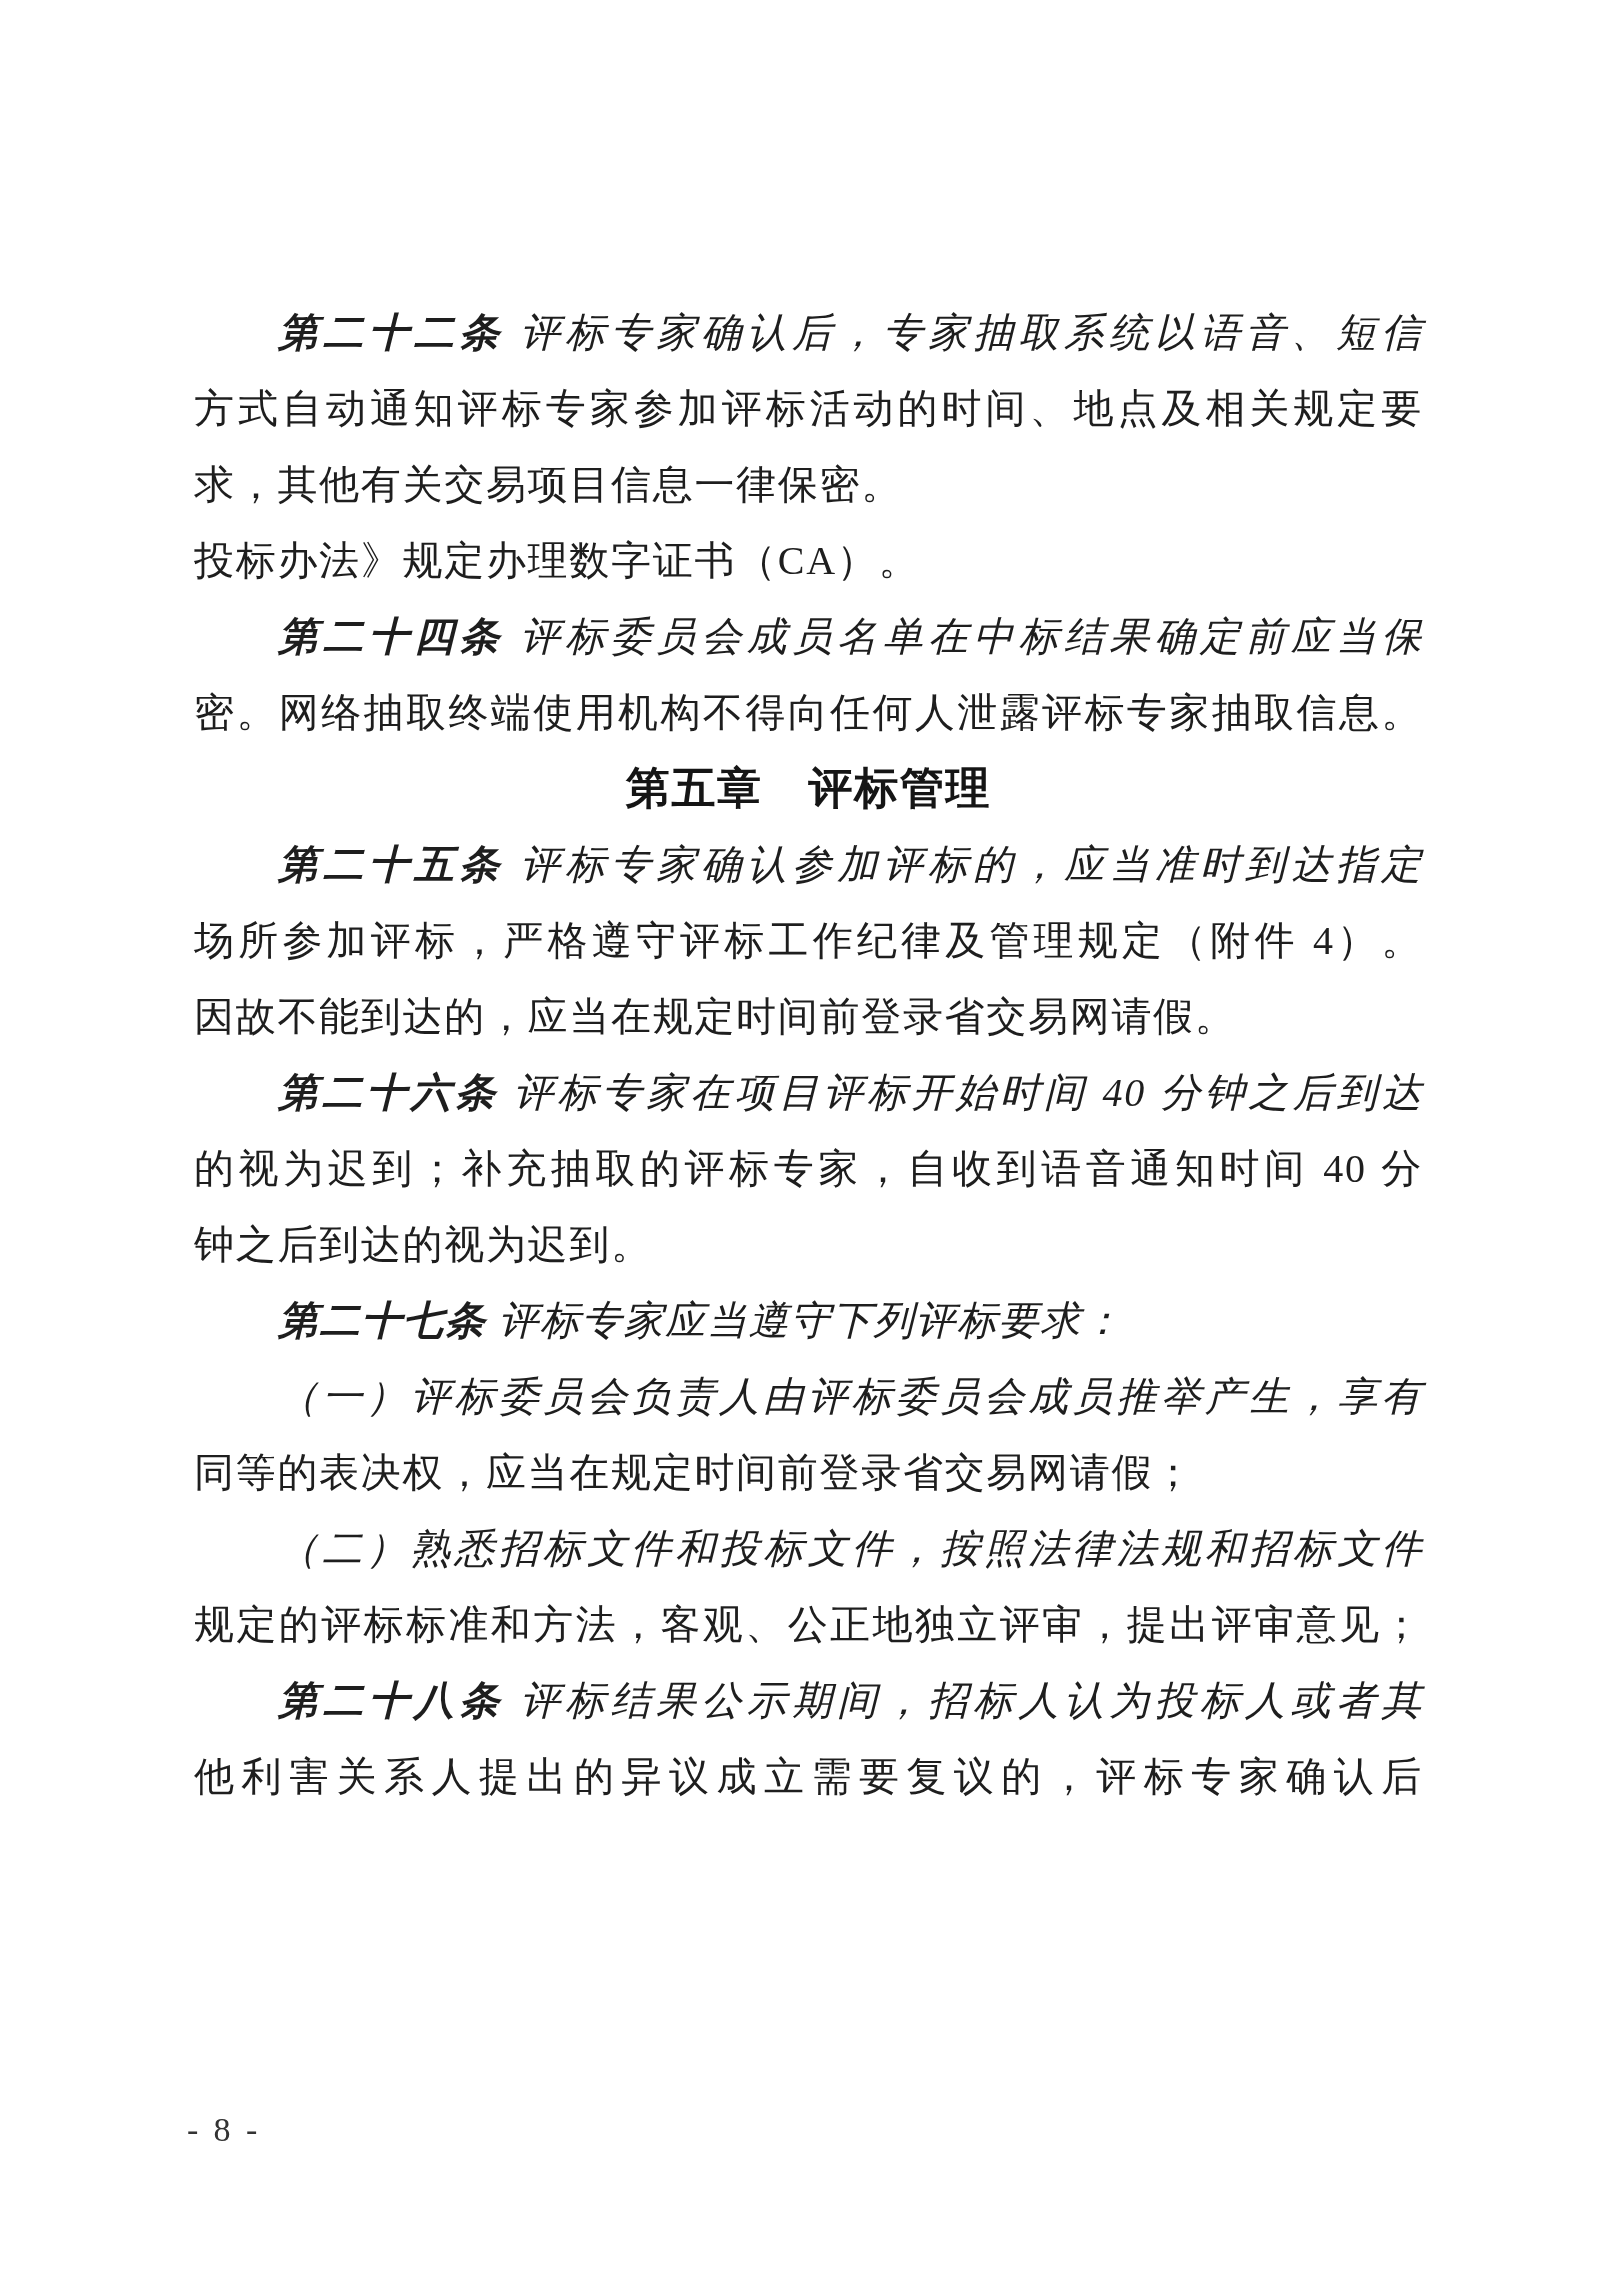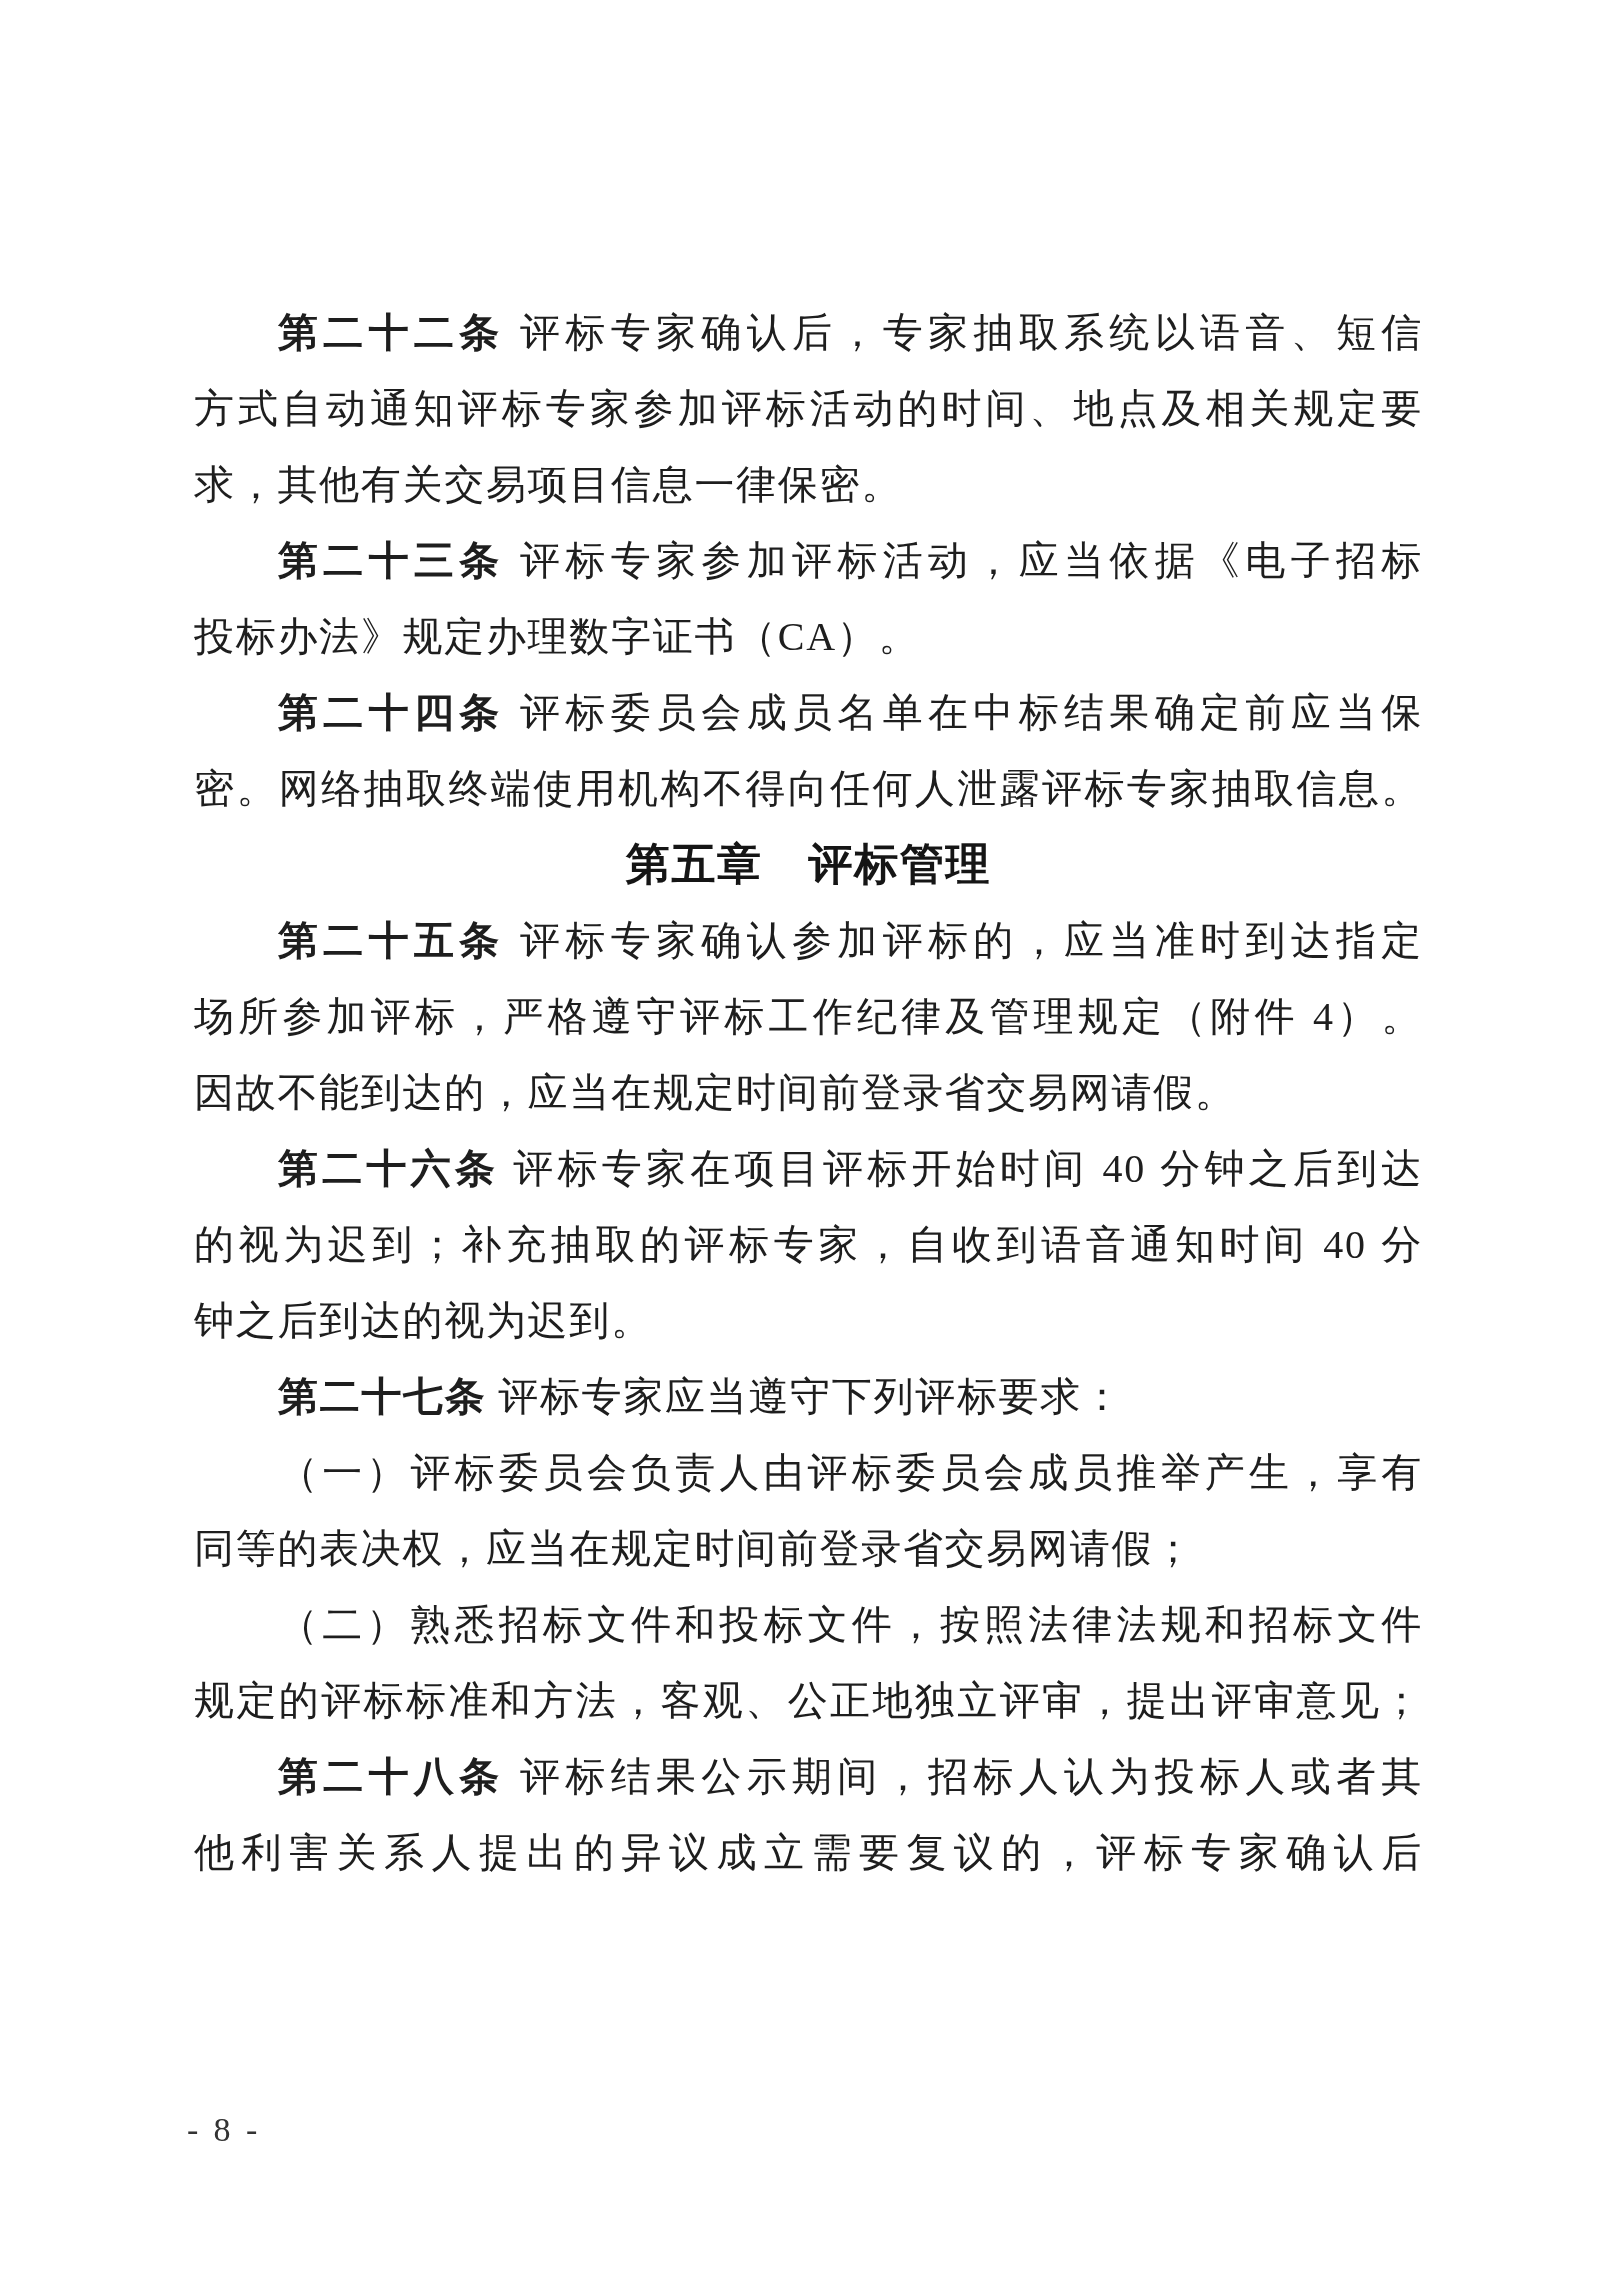--- a/index.html
+++ b/index.html
@@ -29,20 +29,21 @@
     letter-spacing: 1.7px;
     text-align: justify;
     text-justify: inter-character;
     white-space: normal;
   }
   .line.full {
     text-align-last: justify;
   }
   .line.first {
     text-indent: 84px;
+    font-style: italic;
   }
   .line b {
     font-weight: bold;
   }
   .heading {
     font-size: 44px;
     line-height: 76px;
     height: 76px;
     font-weight: bold;
     text-align: center;
@@ -60,21 +61,20 @@
   }
 </style>
 </head>
 <body>
 
 <div class="page">
   <div class="doc" id="doc">
       <div class="line full first"><b>第二十二条</b> 评标专家确认后，专家抽取系统以语音、短信</div>
       <div class="line full">方式自动通知评标专家参加评标活动的时间、地点及相关规定要</div>
       <div class="line">求，其他有关交易项目信息一律保密。</div>
-      <div class="line full first"><b>第二十三条</b> 评标专家参加评标活动，应当依据《电子招标</div>
       <div class="line">投标办法》规定办理数字证书（CA）。</div>
       <div class="line full first"><b>第二十四条</b> 评标委员会成员名单在中标结果确定前应当保</div>
       <div class="line full">密。网络抽取终端使用机构不得向任何人泄露评标专家抽取信息。</div>
       <div class="heading">第五章　评标管理</div>
       <div class="line full first"><b>第二十五条</b> 评标专家确认参加评标的，应当准时到达指定</div>
       <div class="line full">场所参加评标，严格遵守评标工作纪律及管理规定（附件 4）。</div>
       <div class="line">因故不能到达的，应当在规定时间前登录省交易网请假。</div>
       <div class="line full first"><b>第二十六条</b> 评标专家在项目评标开始时间 40 分钟之后到达</div>
       <div class="line full">的视为迟到；补充抽取的评标专家，自收到语音通知时间 40 分</div>
       <div class="line">钟之后到达的视为迟到。</div>

